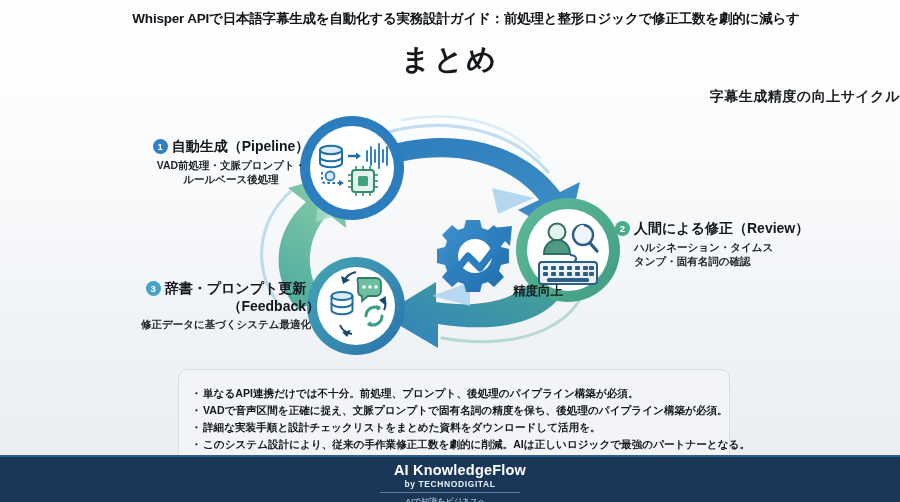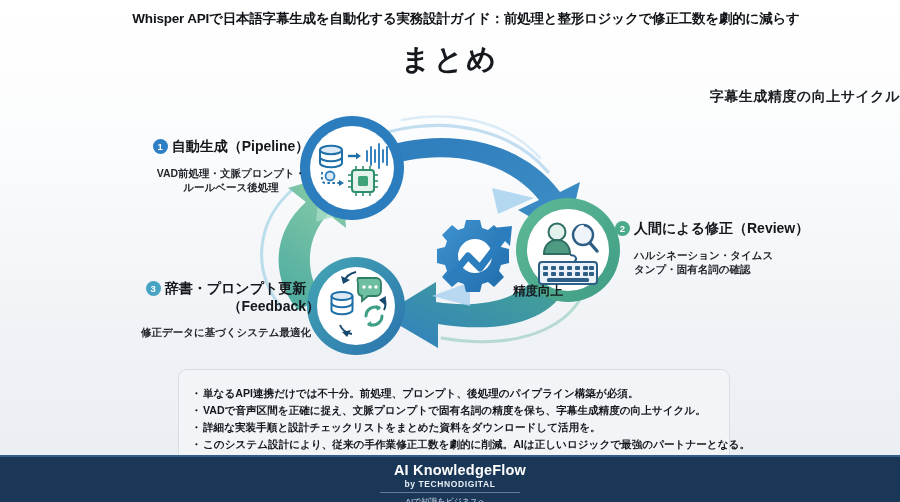--- a/index.html
+++ b/index.html
@@ -76,21 +76,21 @@
     font-size: 14px;
     font-weight: bold;
     white-space: nowrap;
     line-height: 1.25;
   }
   .node-desc {
     font-size: 10.5px;
     font-weight: bold;
     color: #23272c;
     line-height: 1.35;
-    margin-top: 10px;
+    margin-top: 2px;
     white-space: nowrap;
   }
   .badge {
     display: inline-block;
     width: 15px;
     height: 15px;
     border-radius: 50%;
     color: #ffffff;
     font-size: 9.5px;
     font-weight: bold;
@@ -376,21 +376,21 @@
         <div>修正データに基づくシステム最適化</div>
       </div>
     </div>
 
     <div class="center-label">精度向上</div>
   </div>
 
   <div id="bullets">
     <ul>
       <li>単なるAPI連携だけでは不十分。前処理、プロンプト、後処理のパイプライン構築が必須。</li>
-      <li>VADで音声区間を正確に捉え、文脈プロンプトで固有名詞の精度を保ち、字幕生成精度の向上サイクル。</li>
+      <li>VADで音声区間を正確に捉え、文脈プロンプトで固有名詞の精度を保ち、後処理のパイプライン構築が必須。</li>
       <li>詳細な実装手順と設計チェックリストをまとめた資料をダウンロードして活用を。</li>
       <li>このシステム設計により、従来の手作業修正工数を劇的に削減。AIは正しいロジックで最強のパートナーとなる。</li>
     </ul>
   </div>
 
   <div id="footer">
     <div class="brand">AI KnowledgeFlow</div>
     <div class="brand-sub">by TECHNODIGITAL</div>
     <div class="brand-tag">AIで知識をビジネスへ。</div>
   </div>

